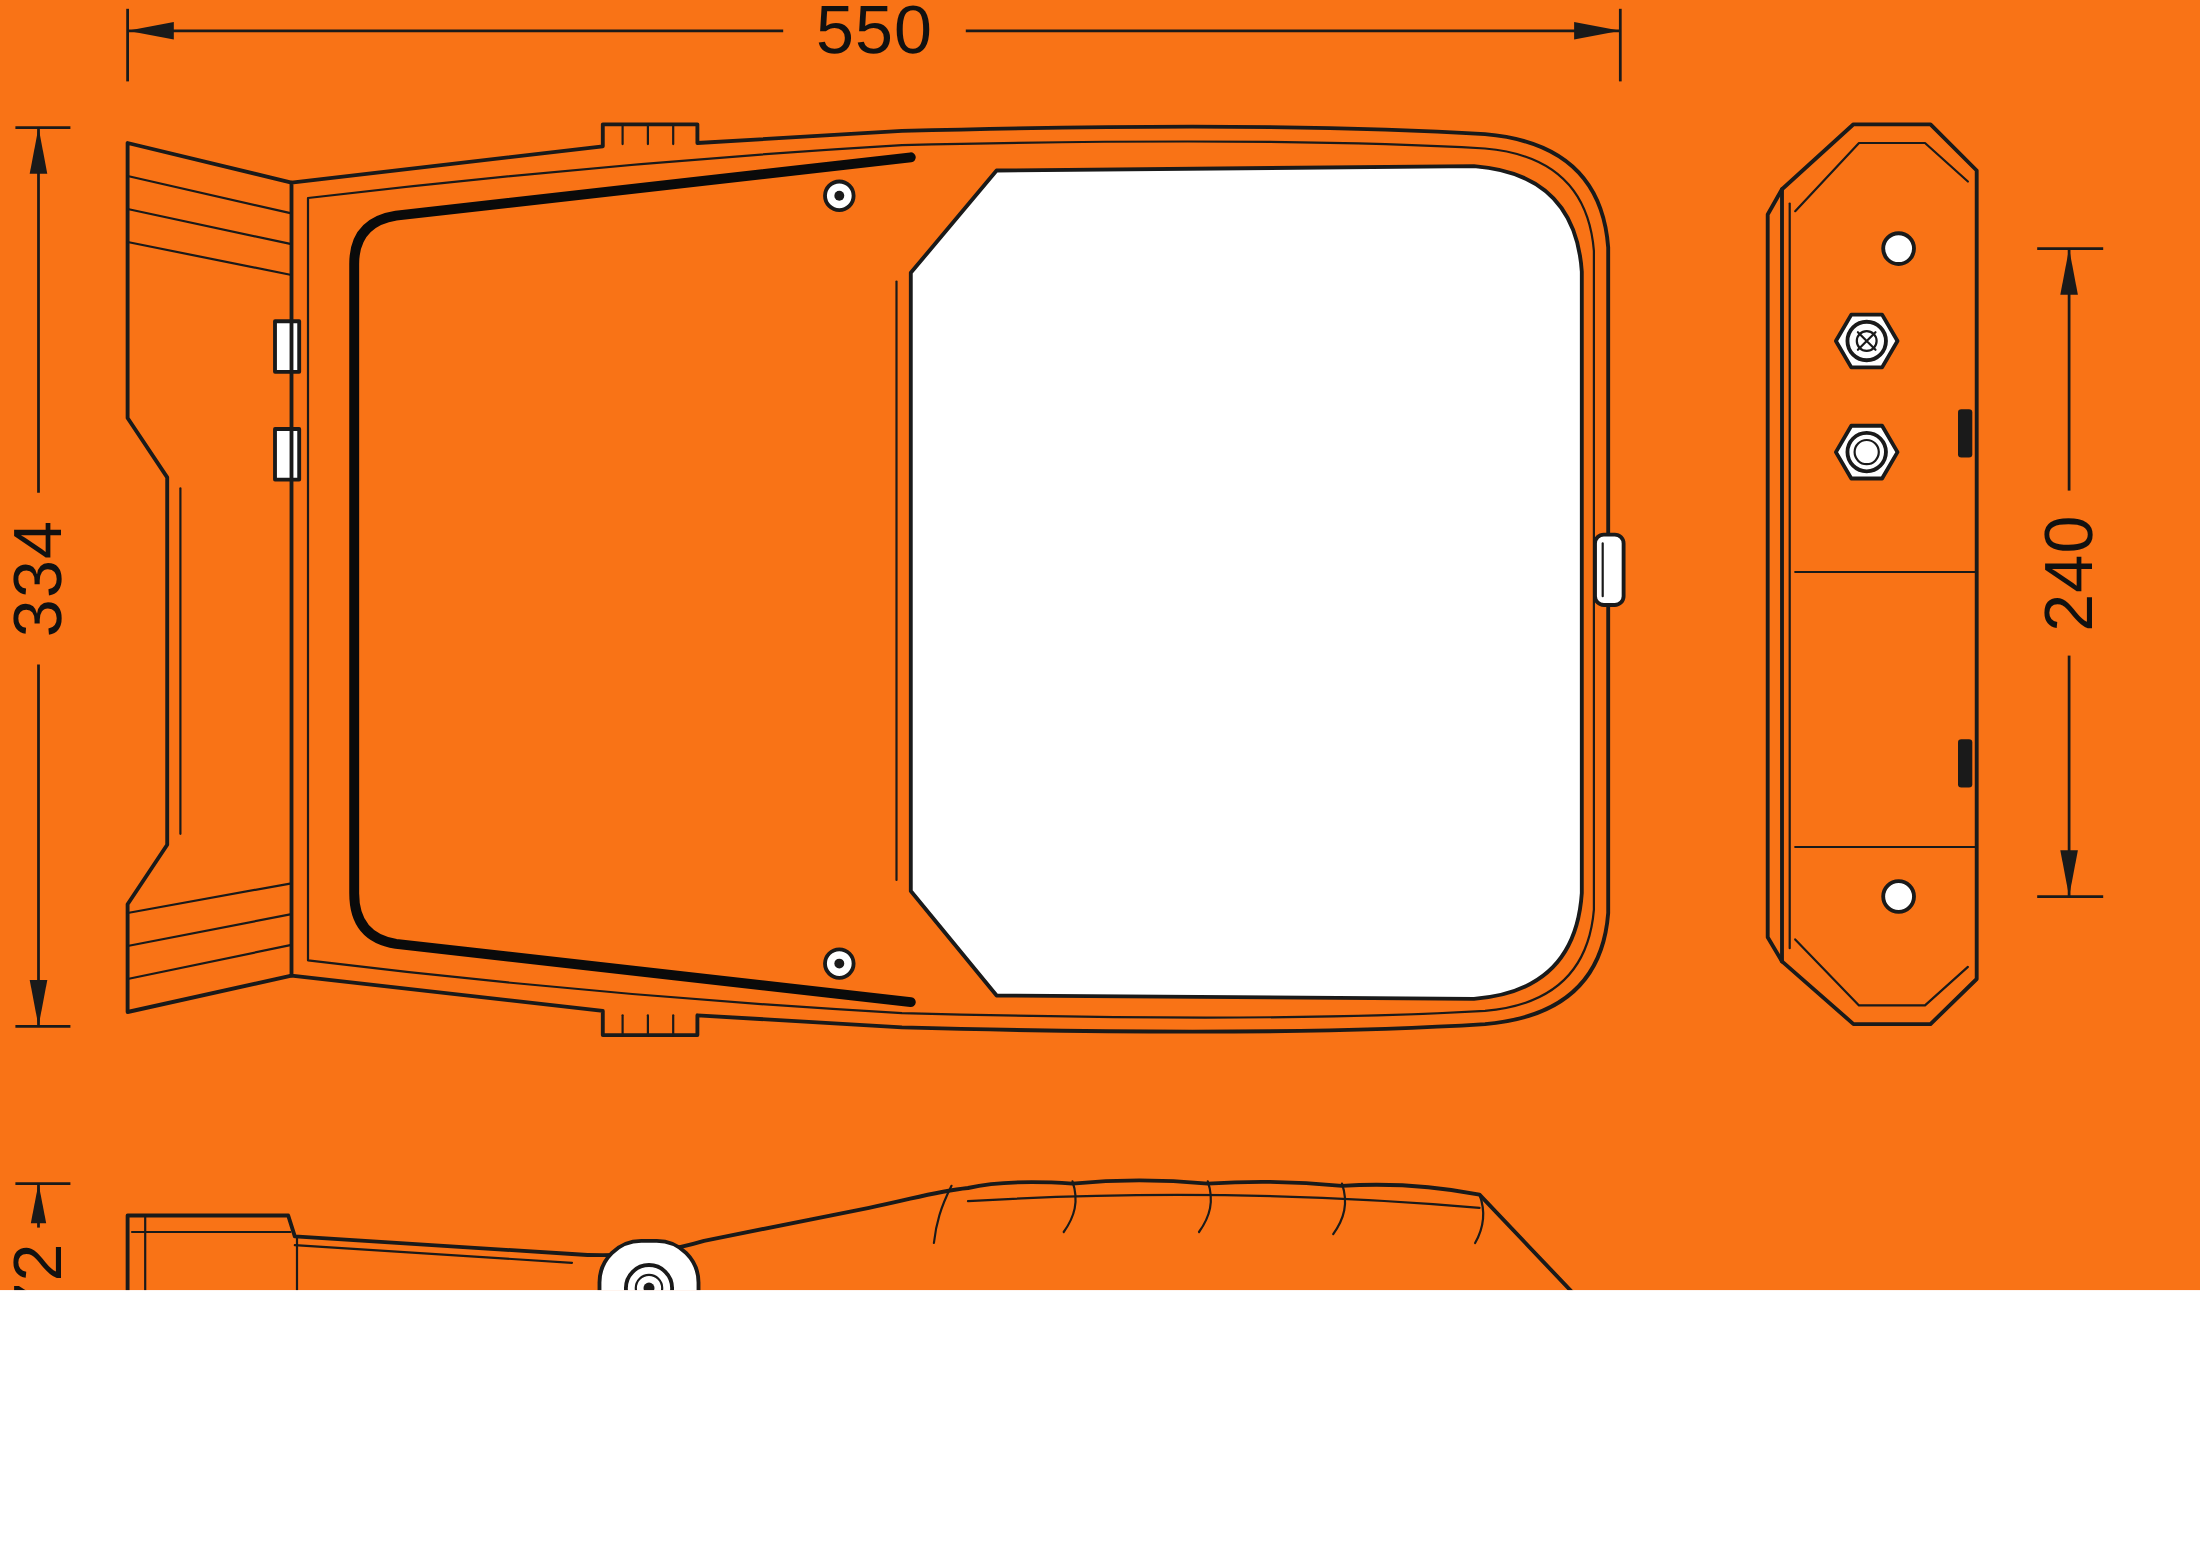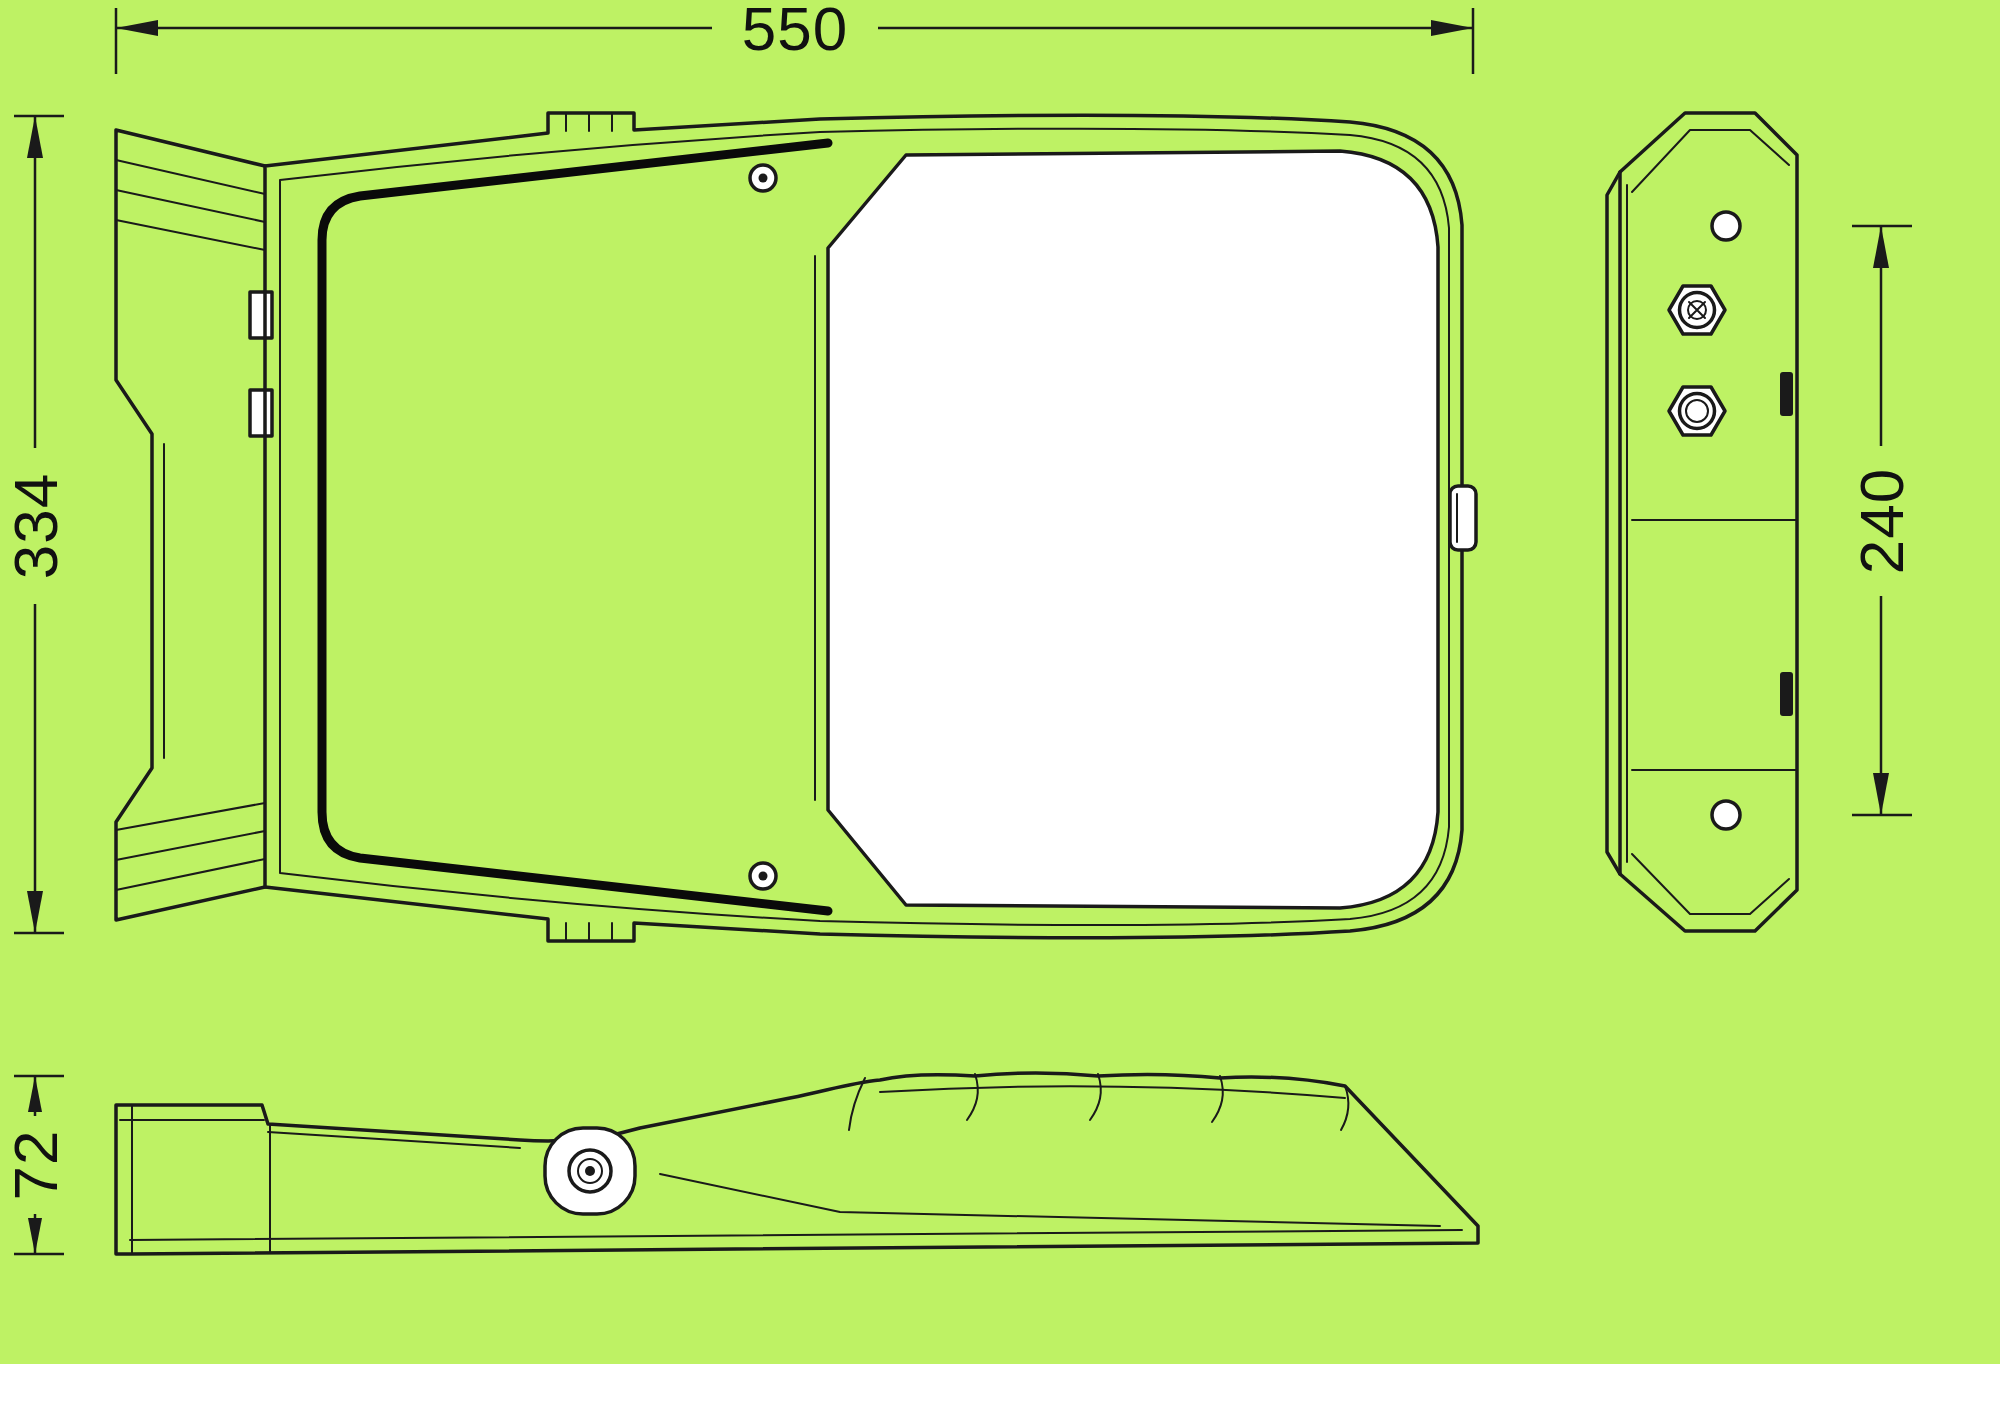--- a/index.html
+++ b/index.html
@@ -4,22 +4,22 @@
 <style>
   html,body{
     margin:0;
     padding:0;
     background:#ffffff;
     font-family:"Liberation Sans", sans-serif;
   }
   .stage{
     position:relative;
     width:2000px;
-    height:1364px;
-    background:#bef264;
+    height:1173px;
+    background:#f97316;
     overflow:hidden;
   }
   svg{display:block}
   .ol     {fill:none;stroke:#1a1a1a;stroke-width:3.5;stroke-linejoin:round;stroke-linecap:round}
   .thin   {fill:none;stroke:#1a1a1a;stroke-width:2;stroke-linejoin:round;stroke-linecap:round}
   .thick  {fill:none;stroke:#0a0a0a;stroke-width:9;stroke-linejoin:round;stroke-linecap:round}
   .white  {fill:#ffffff;stroke:#1a1a1a;stroke-width:3.5;stroke-linejoin:round}
   .dim    {fill:none;stroke:#1a1a1a;stroke-width:2.5;stroke-linecap:butt}
   .ah     {fill:#1a1a1a;stroke:none}
   .dot    {fill:#1a1a1a;stroke:none}

